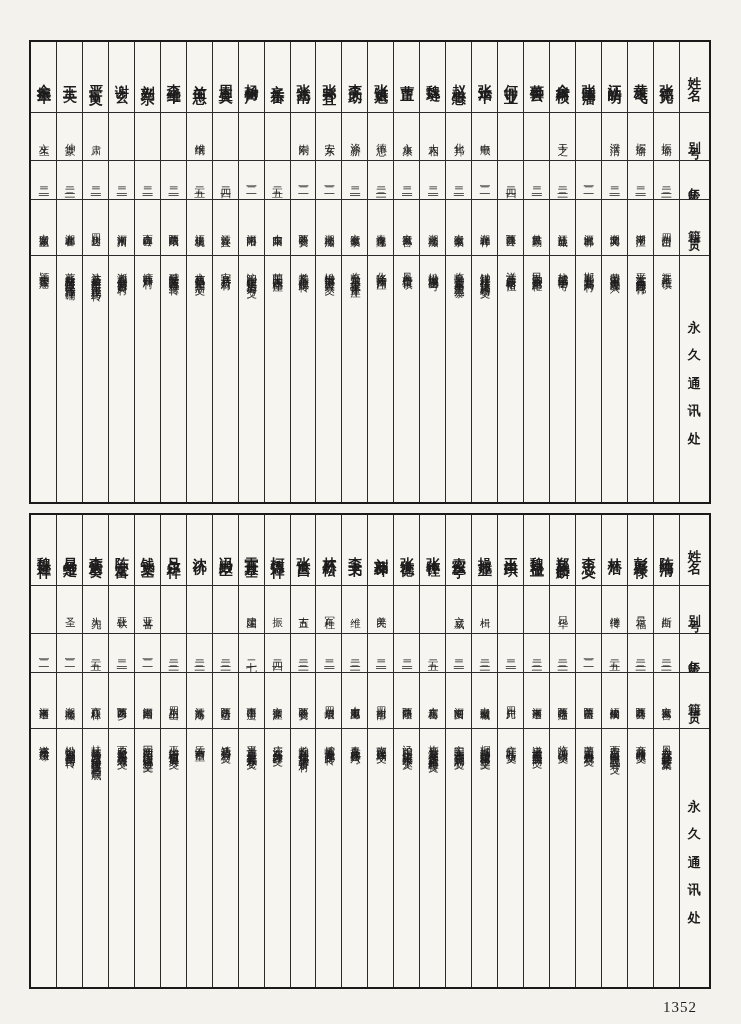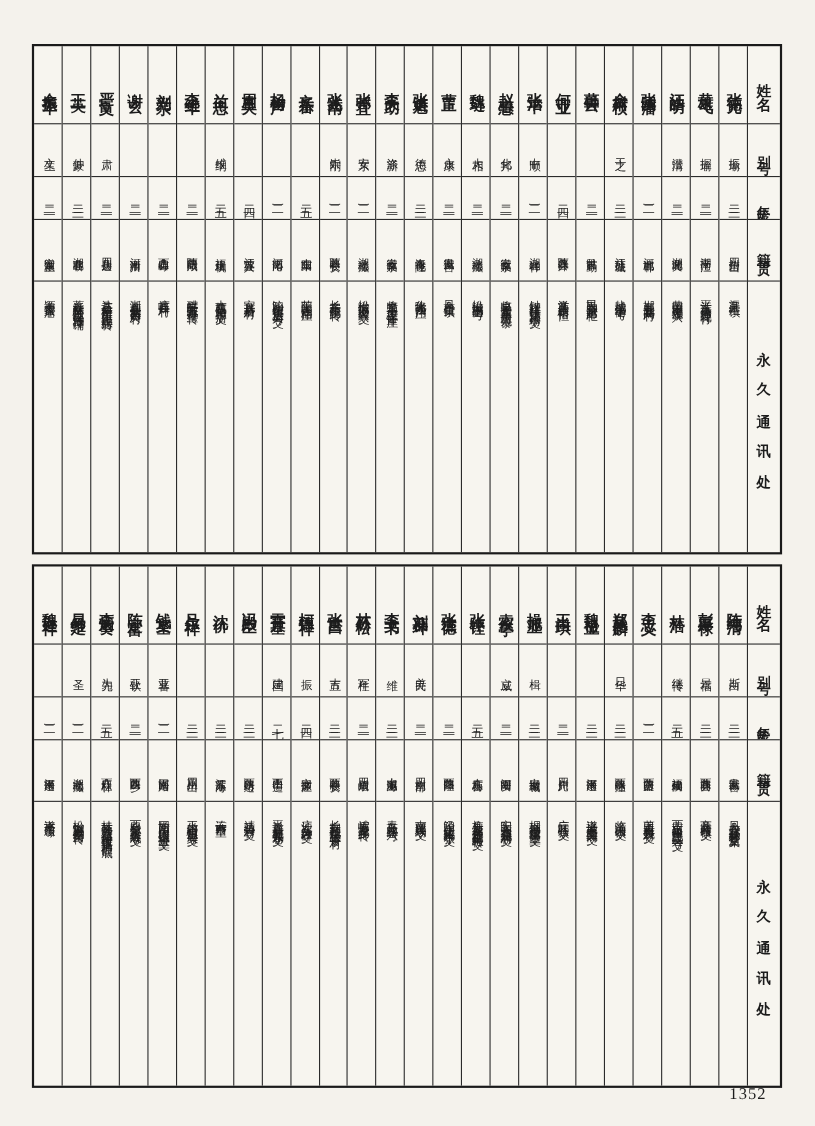--- a/index.html
+++ b/index.html
@@ -50,21 +50,21 @@
   .hdr{font-weight:bold;}
   .c-name.hdr{font-size:13.5px;letter-spacing:12px;}
   .c-alias.hdr{font-size:12.5px;letter-spacing:6px;}
   .c-age.hdr{font-size:12px;letter-spacing:3px;}
   .c-origin.hdr{font-size:12.5px;letter-spacing:8px;}
   .c-addr.hdr{
     font-size:13px;letter-spacing:28px;
     justify-content:center;padding-top:0;
   }
   #page-number{
-    position:absolute;right:44px;bottom:20px;
+    position:absolute;right:44px;bottom:8px;
     font-size:15px;letter-spacing:1px;
     font-family:"Liberation Serif","DejaVu Serif",serif;
   }
 </style>
 </head>
 <body>
 
 <div class="page">
   <div id="table-top" class="rtable">
       <div class="col header-col">

